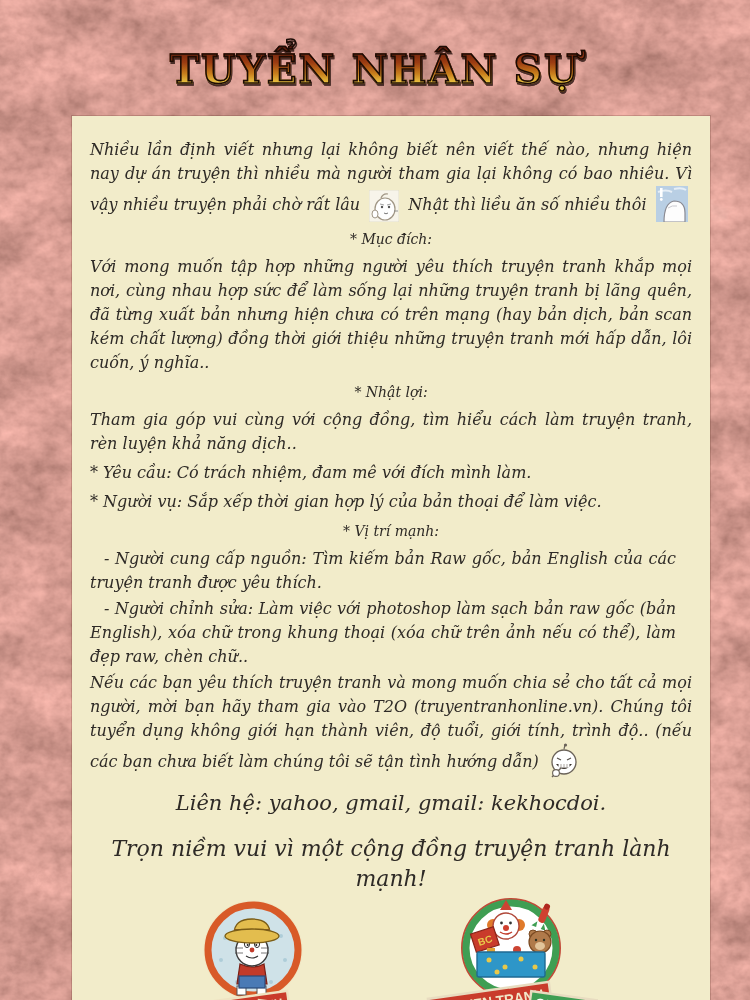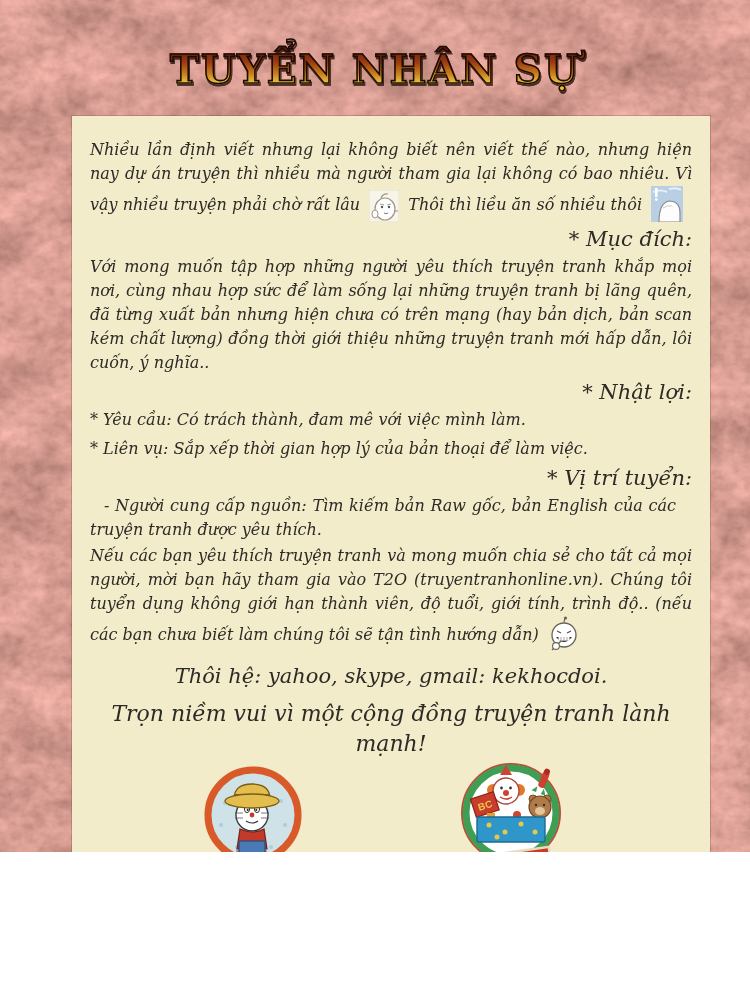--- a/index.html
+++ b/index.html
@@ -1,17 +1,17 @@
 <!DOCTYPE html>
 <html><head>
 <meta charset="utf-8">
 <style>
   html,body{margin:0;padding:0;}
   .page{
-    position:relative;width:750px;height:852px;overflow:hidden;
+    position:relative;width:750px;height:1000px;overflow:hidden;
     background:#8a4a3a;
     font-family:"DejaVu Serif",serif;
   }
   .bg-svg{position:absolute;left:0;top:0;width:750px;height:1000px;display:block;}
   .page-title{
     position:absolute;top:46px;left:0;width:100%;text-align:center;
     font-family:"DejaVu Serif",serif;font-weight:bold;font-size:39px;letter-spacing:2px;
     background:linear-gradient(to bottom,#5f1d0e 4%,#9c3c12 36%,#c87e1c 60%,#f2d84e 86%,#c89a28 100%);
     -webkit-background-clip:text;background-clip:text;color:transparent;
     -webkit-text-stroke:1.6px #1c0c05;
@@ -19,25 +19,25 @@
     white-space:nowrap;
   }
   .panel{
     position:absolute;left:72px;top:116px;width:638px;min-height:839px;
     background:#f2ecca;box-sizing:border-box;
     padding:22px 18px 8px 18px;color:#2e2a26;
     box-shadow:0 6px 0 rgba(40,12,6,.55),0 0 0 1px rgba(70,30,15,.2);
   }
   .txt{font-style:italic;font-size:16px;line-height:24px;text-align:justify;margin:0 0 5px 0;}
   .txt .head,.heading{font-weight:normal;}
-  .heading-p{font-style:italic;font-size:21px;line-height:25px;margin:3px 0 3px 0;text-align:right;}
+  .heading-p{font-style:italic;font-size:14px;line-height:25px;margin:3px 0 3px 0;text-align:center;}
   .item{font-style:italic;font-size:16px;line-height:24px;text-align:justify;text-indent:14px;margin:0 16px 2px 0;}
   .closing{}
   .contact{font-style:italic;font-size:21px;line-height:29px;text-align:center;margin:10px 0 0 0;}
-  .slogan{font-style:italic;font-size:22px;line-height:30px;text-align:center;margin:8px 0 4px 0;}
+  .slogan{font-style:italic;font-size:22px;line-height:30px;text-align:center;margin:16px 0 4px 0;}
   .emo{display:inline-block;vertical-align:middle;margin:0 4px;}
   .emo-low{vertical-align:-12px;}
   .logos{display:flex;justify-content:space-evenly;align-items:flex-start;margin-top:2px;}
   .logo-svg{display:block;}
 </style>
 </head>
 <body>
 
 <div class="page">
 
@@ -68,65 +68,67 @@
         <ellipse cx="16" cy="19" rx="10" ry="11" fill="#fefefe" stroke="#a09685" stroke-width="1.2"></ellipse>
         <path d="M12 8 Q14 3 19 4" fill="none" stroke="#a09685" stroke-width="1.2"></path>
         <circle cx="13" cy="17" r="1.2" fill="#555"></circle>
           <circle cx="20" cy="17" r="1.2" fill="#555"></circle>
         <path d="M11 14 l4 1 M22 14 l-4 1" stroke="#888" stroke-width="0.8"></path>
         <path d="M15 23 q2 1.6 4 0" fill="none" stroke="#777" stroke-width="1"></path>
         <ellipse cx="6" cy="24" rx="3" ry="4" fill="#fff" stroke="#a09685" stroke-width="1"></ellipse>
         <circle cx="26" cy="21" r="0.8" fill="#888"></circle>
           <circle cx="28" cy="21" r="0.8" fill="#888"></circle>
       </svg>
-      <span>Thôi thì liều ăn số nhiều thôi</span>
+      <span>Nhật thì liều ăn số nhiều thôi</span>
       <svg class="emo emo-low" width="32" height="36" viewBox="0 0 32 36">
         <rect width="32" height="36" fill="#b9cfe4"></rect>
         <path d="M2 6 Q10 3 16 6 M18 3 Q26 1 30 4" stroke="#e6eef6" stroke-width="2" fill="none"></path>
         <rect x="4" y="2" width="2.6" height="9" fill="#fff"></rect>
         <circle cx="5.3" cy="13.5" r="1.4" fill="#fff"></circle>
         <path d="M8 36 Q8 17 18 15 Q29 15 29 27 L29 36 Z" fill="#fdfdfd" stroke="#8a8a92" stroke-width="1.2"></path>
         <path d="M12 22 Q16 19 21 20" stroke="#c9c9cf" stroke-width="1" fill="none"></path>
       </svg>
     </p>
 
     <p class="heading-p">* Mục đích:</p>
     <p class="txt">Với mong muốn tập hợp những người yêu thích truyện tranh khắp mọi nơi, cùng nhau hợp sức để làm sống lại những truyện tranh bị lãng quên, đã từng xuất bản nhưng hiện chưa có trên mạng (hay bản dịch, bản scan kém chất lượng) đồng thời giới thiệu những truyện tranh mới hấp dẫn, lôi cuốn, ý nghĩa..</p>
 
     <p class="heading-p">* Nhật lợi:</p>
+    <p class="txt">Tham gia góp vui cùng với cộng đồng, tìm hiểu cách làm truyện tranh, rèn luyện khả năng dịch..</p>
 
     <p class="txt">
       <span class="head">* Yêu cầu:</span>
-      <span>Có trách thành, đam mê với việc mình làm.</span>
+      <span>Có trách nhiệm, đam mê với đích mình làm.</span>
     </p>
 
     <p class="txt">
-      <span class="head">* Liên vụ:</span>
+      <span class="head">* Người vụ:</span>
       <span>Sắp xếp thời gian hợp lý của bản thoại để làm việc.</span>
     </p>
 
-    <p class="heading-p">* Vị trí tuyển:</p>
+    <p class="heading-p">* Vị trí mạnh:</p>
     <p class="item">- Người cung cấp nguồn: Tìm kiếm bản Raw gốc, bản English của các truyện tranh được yêu thích.</p>
+    <p class="item">- Người chỉnh sửa: Làm việc với photoshop làm sạch bản raw gốc (bản English), xóa chữ trong khung thoại (xóa chữ trên ảnh nếu có thể), làm đẹp raw, chèn chữ..</p>
 
     <p class="txt closing">
       <span>Nếu các bạn yêu thích truyện tranh và mong muốn chia sẻ cho tất cả mọi người, mời bạn hãy tham gia vào T2O (truyentranhonline.vn). Chúng tôi tuyển dụng không giới hạn thành viên, độ tuổi, giới tính, trình độ.. (nếu các bạn chưa biết làm chúng tôi sẽ tận tình hướng dẫn)</span>
       <svg class="emo emo-low" width="32" height="36" viewBox="0 0 32 36">
         <line x1="16" y1="6" x2="17" y2="2" stroke="#6a6258" stroke-width="1.2"></line>
         <circle cx="17.5" cy="2" r="1.6" fill="#6a6258"></circle>
         <circle cx="16" cy="19" r="12" fill="#fff" stroke="#6a6258" stroke-width="1.3"></circle>
         <path d="M9 15 l4 2 M23 15 l-4 2" stroke="#55504a" stroke-width="1.2" fill="none"></path>
         <path d="M8 21 Q16 31 24 21 Z" fill="#3a332c"></path>
         <rect x="10.5" y="21" width="11" height="3.6" fill="#fff"></rect>
         <path d="M13 21 v3.6 M16 21 v3.6 M19 21 v3.6" stroke="#8a8278" stroke-width="0.7"></path>
         <line x1="4" y1="34" x2="13" y2="25" stroke="#6a6258" stroke-width="1.4"></line>
         <circle cx="8" cy="30" r="3.4" fill="#fff" stroke="#6a6258" stroke-width="1.1"></circle>
       </svg>
     </p>
 
-    <p class="contact">Thôi hệ: yahoo, skype, gmail: kekhocdoi.</p>
+    <p class="contact">Liên hệ: yahoo, gmail, gmail: kekhocdoi.</p>
     <p class="slogan">Trọn niềm vui vì một cộng đồng truyện tranh lành mạnh!</p>
 
     <div class="logos">
 
       <svg class="logo-svg" width="152" height="138" viewBox="0 0 152 138">
         <circle cx="76" cy="52" r="48" fill="none" stroke="#f0e6c4" stroke-width="3"></circle>
         <circle cx="76" cy="52" r="45" fill="#cfe2e8" stroke="#d85a28" stroke-width="7"></circle>
         <g>
           <circle cx="48" cy="40" r="2" fill="#aecdd8"></circle>
             <circle cx="104" cy="38" r="2" fill="#aecdd8"></circle>

